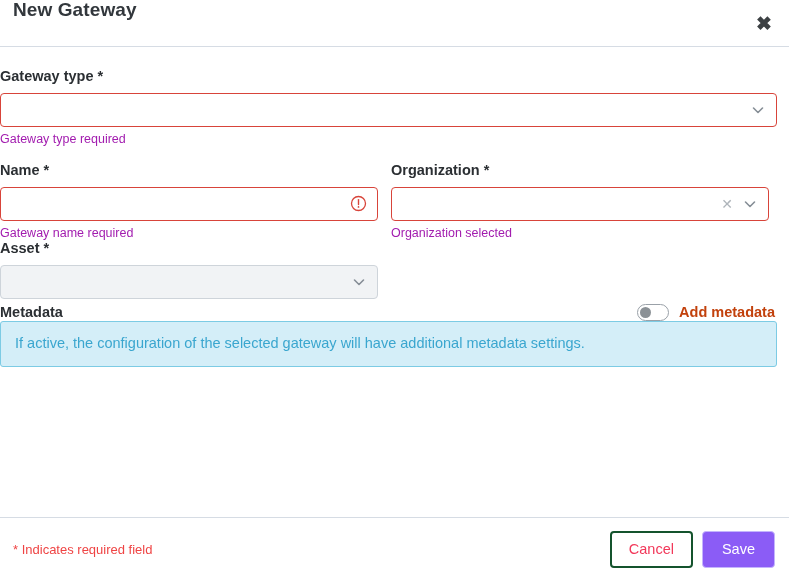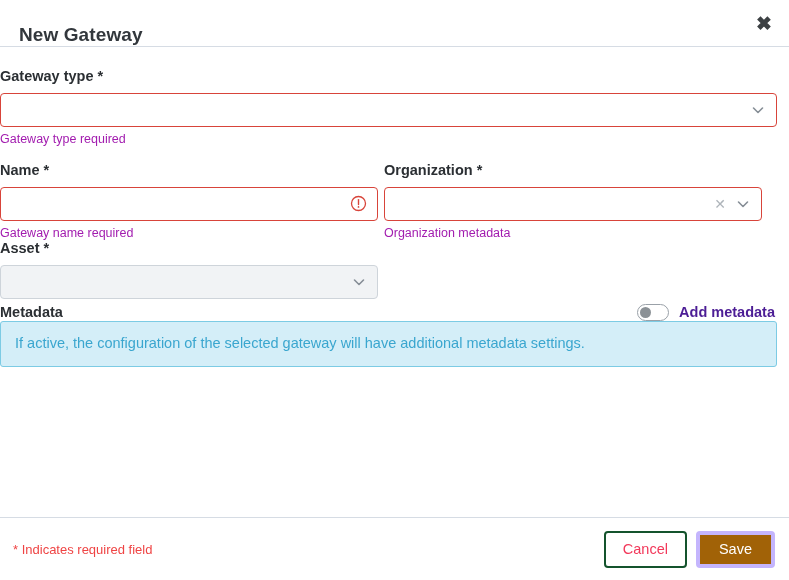--- a/index.html
+++ b/index.html
@@ -26,22 +26,22 @@
   }
 
   
   .dialog-header {
     position: relative;
     height: 47px;
     min-height: 47px;
     box-sizing: border-box;
     border-bottom: 1px solid #d6dce4;
     display: flex;
-    align-items: flex-end;
-    padding: 0 14px 0 19px;
+    align-items: flex-start;
+    padding: 0 14px 0 13px;
   }
   .dialog-title {
     font-size: 19px;
     font-weight: bold;
     color: #32373c;
     letter-spacing: 0.1px;
     line-height: 1;
     padding-bottom: 2px;
   }
   .close-btn {
@@ -137,21 +137,21 @@
   .error-text {
     font-size: 12.5px;
     color: #a21caf;
     margin-top: 5px;
     line-height: 1.2;
     display: block;
   }
 
   .row {
     display: flex;
-    gap: 6px;
+    gap: 13px;
   }
   .col { width: 378px; flex: 0 0 378px; }
 
   .field-block { margin-bottom: 16px; }
 
   
   .metadata-row {
     display: flex;
     align-items: center;
     justify-content: space-between;
@@ -184,21 +184,21 @@
     left: 2px;
     top: 2px;
     width: 11px;
     height: 11px;
     border-radius: 50%;
     background: #8b9196;
   }
   .toggle-text {
     font-size: 14.5px;
     font-weight: bold;
-    color: #4c1d95;
+    color: #c2410c;
   }
 
   .info-banner {
     box-sizing: border-box;
     width: 100%;
     min-height: 46px;
     background: #d4eef8;
     border: 1px solid #7ccbe4;
     border-radius: 3px;
     display: flex;
@@ -242,22 +242,22 @@
     padding: 0 17px;
     line-height: 1;
     box-sizing: border-box;
   }
   .btn-cancel {
     background: #ffffff;
     border: 2px solid #14532d;
     color: #f2385a;
   }
   .btn-save {
-    background: #a16207;
-    border: 4px solid #c4b5fd;
+    background: #8b5cf6;
+    border: 1px solid #c4b5fd;
     color: #ffffff;
     padding: 0 19px;
   }
 </style>
 </head>
 <body>
 
 <div class="dialog">
 
   <div class="dialog-header">
@@ -300,21 +300,21 @@
         <label class="field-label">Organization *</label>
         <div class="control error">
           <span class="control-value"></span>
           <span class="clear-x">✕</span>
           <span class="chevron">
             <svg width="16" height="16" viewBox="0 0 16 16">
                 <path d="M3.5 6 L8 10.5 L12.5 6" fill="none" stroke="#868e96" stroke-width="1.6" stroke-linecap="round" stroke-linejoin="round"></path>
               </svg>
           </span>
         </div>
-        <span class="error-text">Organization metadata</span>
+        <span class="error-text">Organization selected</span>
       </div>
     </div>
 
     <div class="row">
 
       <div class="col">
         <label class="field-label">Asset *</label>
         <div class="control disabled">
           <span class="control-value"></span>
           <span class="chevron">

